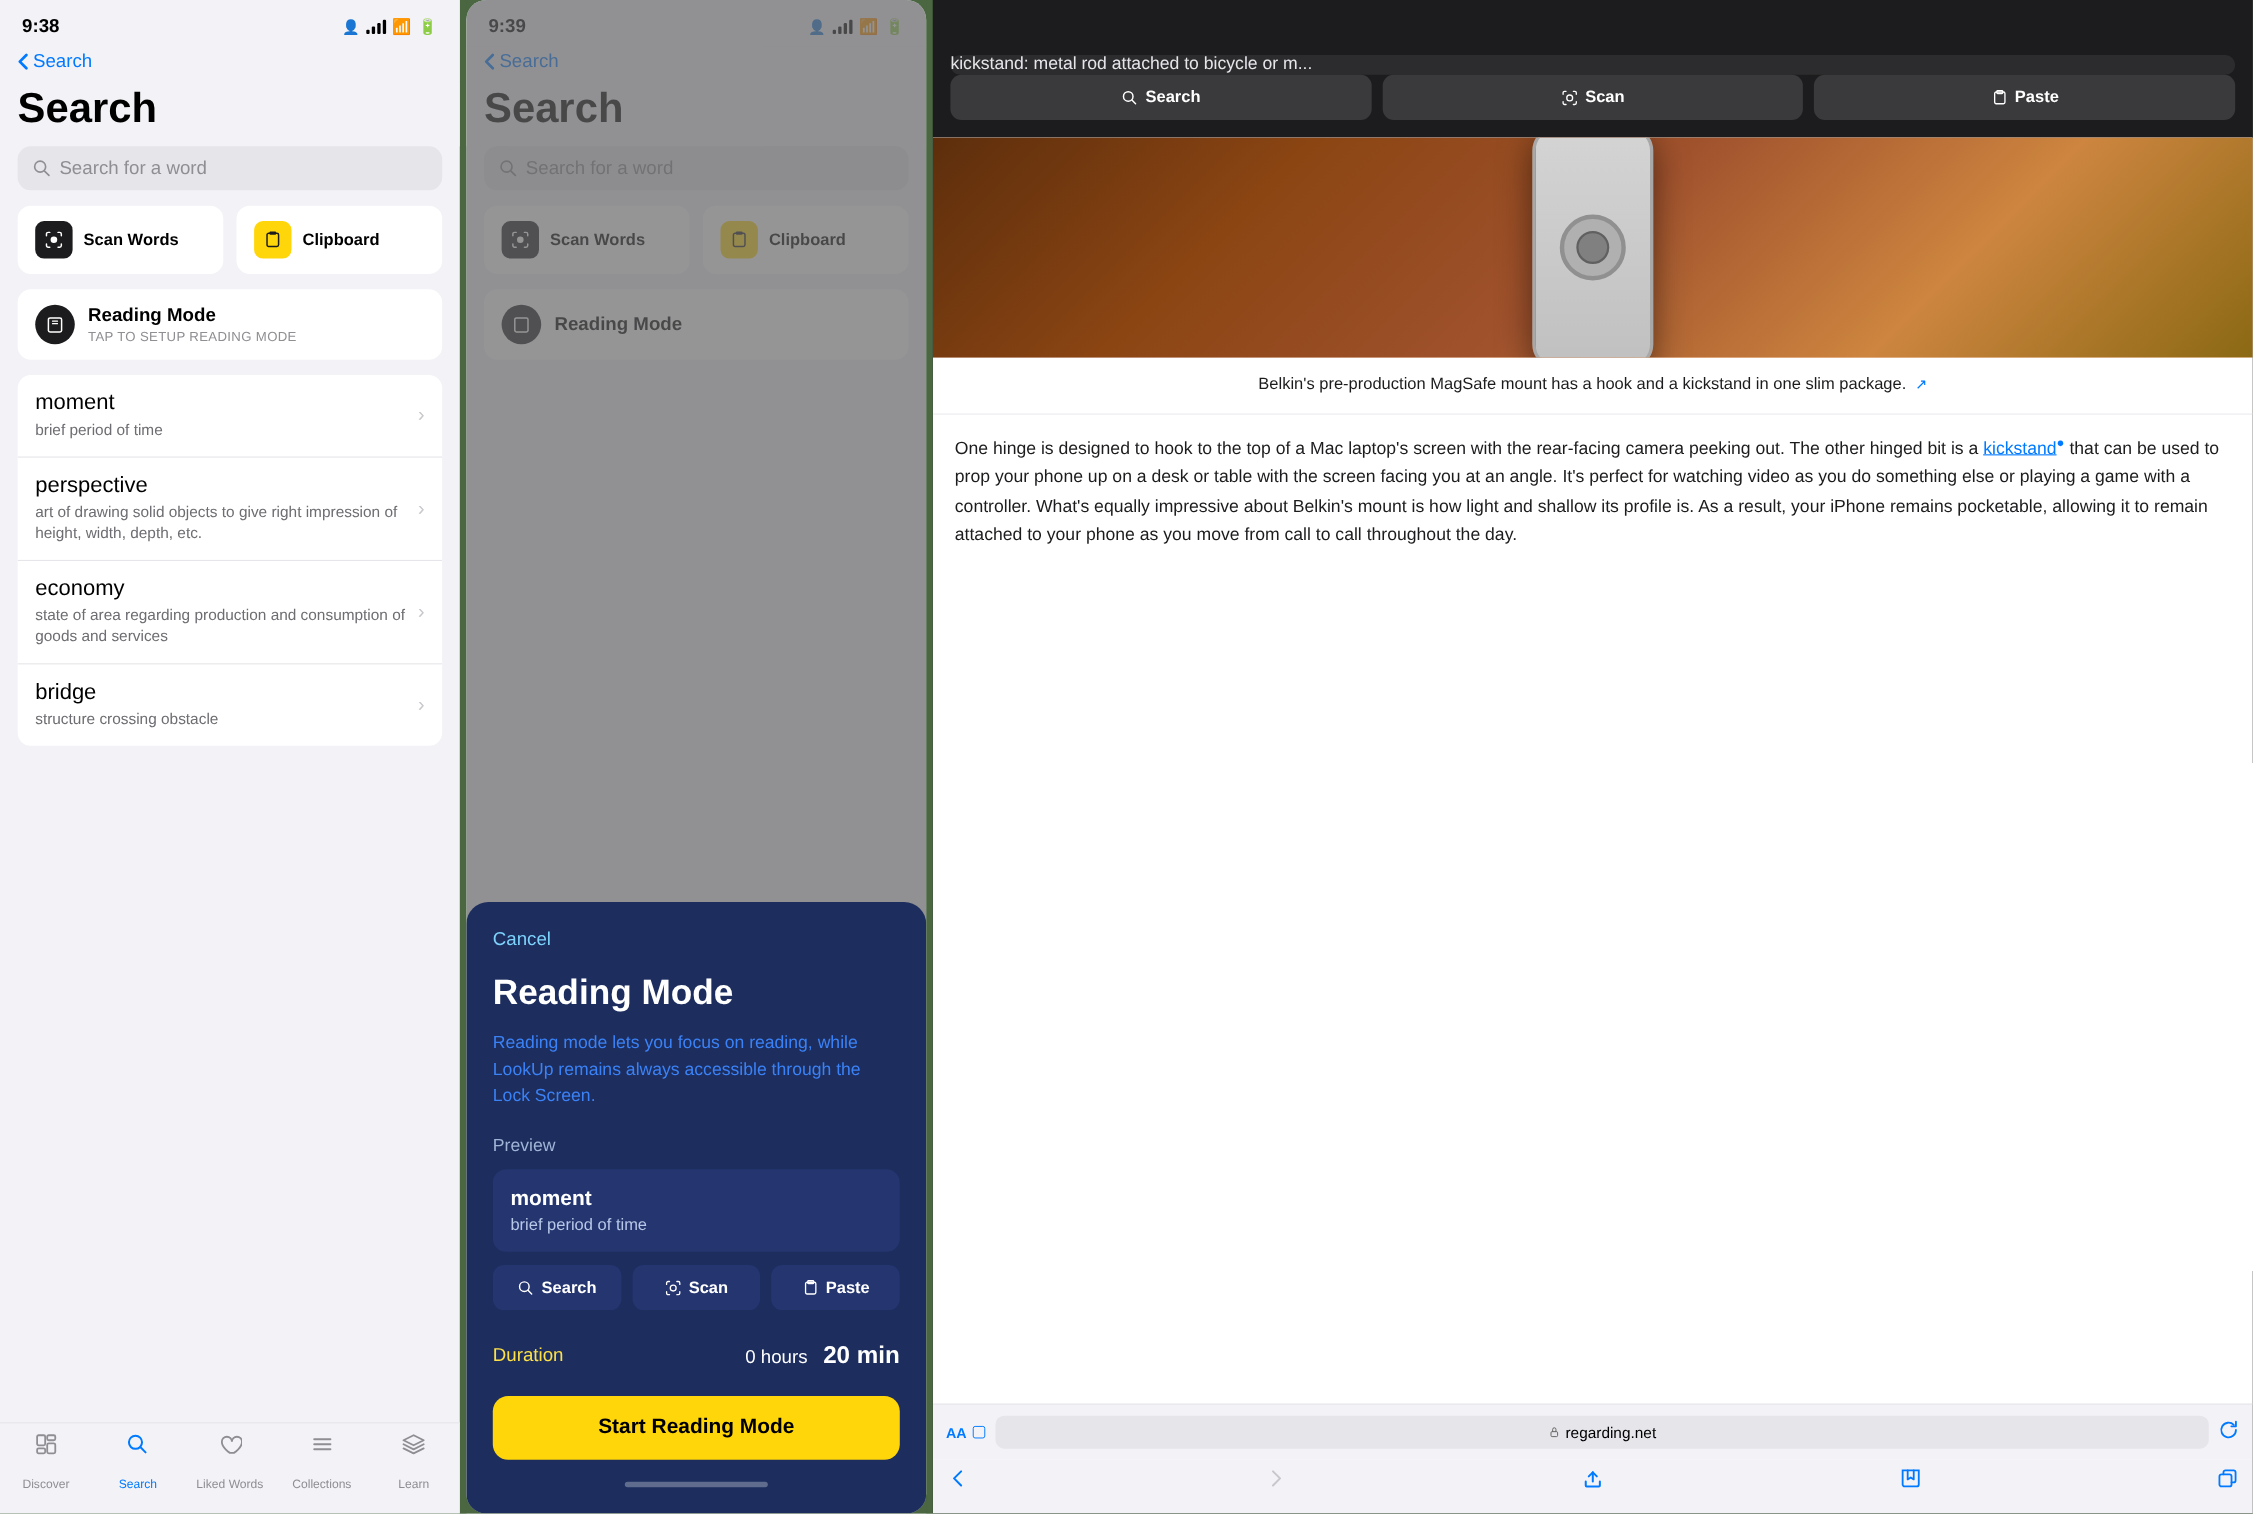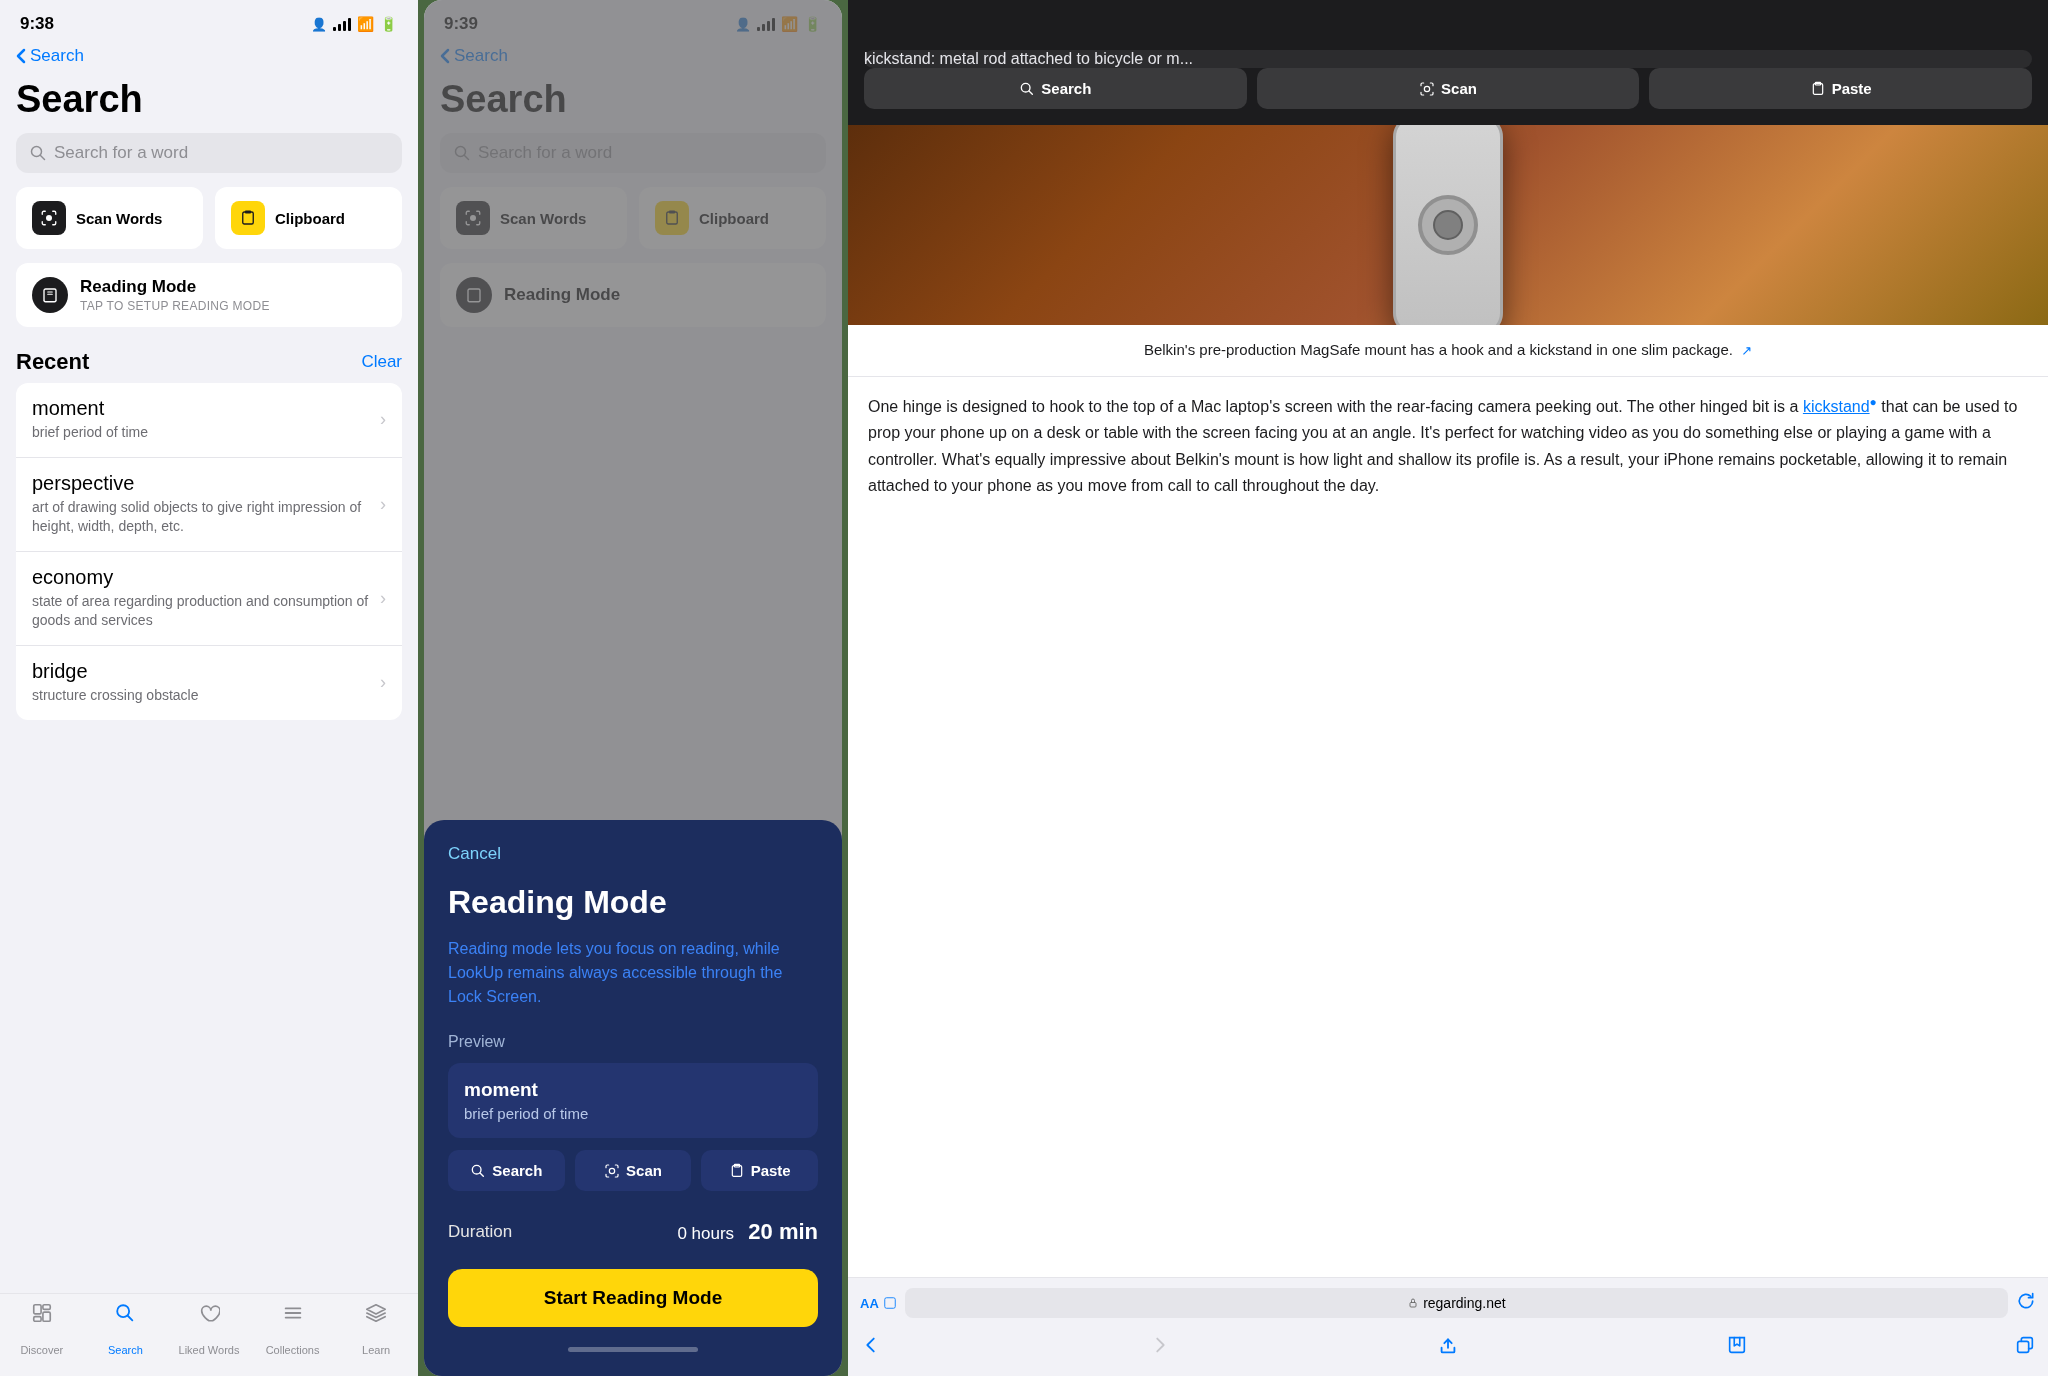--- a/index.html
+++ b/index.html
@@ -273,21 +273,21 @@
       color: #fff;
       cursor: pointer;
     }
     .duration-row {
       display: flex;
       justify-content: space-between;
       align-items: center;
       padding: 8px 0;
       margin-bottom: 16px;
     }
-    .duration-label { font-size: 17px; color: #e5e5e5; }
+    .duration-label { font-size: 17px; color: #fde047; }
     .duration-value { font-size: 17px; color: #fff; }
     .duration-bold { font-size: 22px; font-weight: 700; }
     .start-btn {
       background: #FFD60A;
       border-radius: 14px;
       padding: 18px;
       text-align: center;
       font-size: 19px;
       font-weight: 700;
       color: #000;
@@ -400,24 +400,20 @@
         <line x1="9" y1="8" x2="15" y2="8" stroke="white" stroke-width="1.5" stroke-linecap="round"></line>
         <line x1="9" y1="11" x2="15" y2="11" stroke="white" stroke-width="1.5" stroke-linecap="round"></line>
       </svg>
     </div>
     <div class="reading-mode-text">
       <span class="reading-mode-title">Reading Mode</span>
       <span class="reading-mode-sub">TAP TO SETUP READING MODE</span>
     </div>
   </div>
 
-  <div class="recent-header">
-    <span class="recent-title">Recent</span>
-    <span class="recent-clear">Clear</span>
-  </div>
 
   <div class="word-list">
     <div class="word-item">
       <div class="word-item-content">
         <div class="word-name">moment</div>
         <div class="word-def">brief period of time</div>
       </div>
       <span class="word-chevron">›</span>
     </div>
     <div class="word-item">

